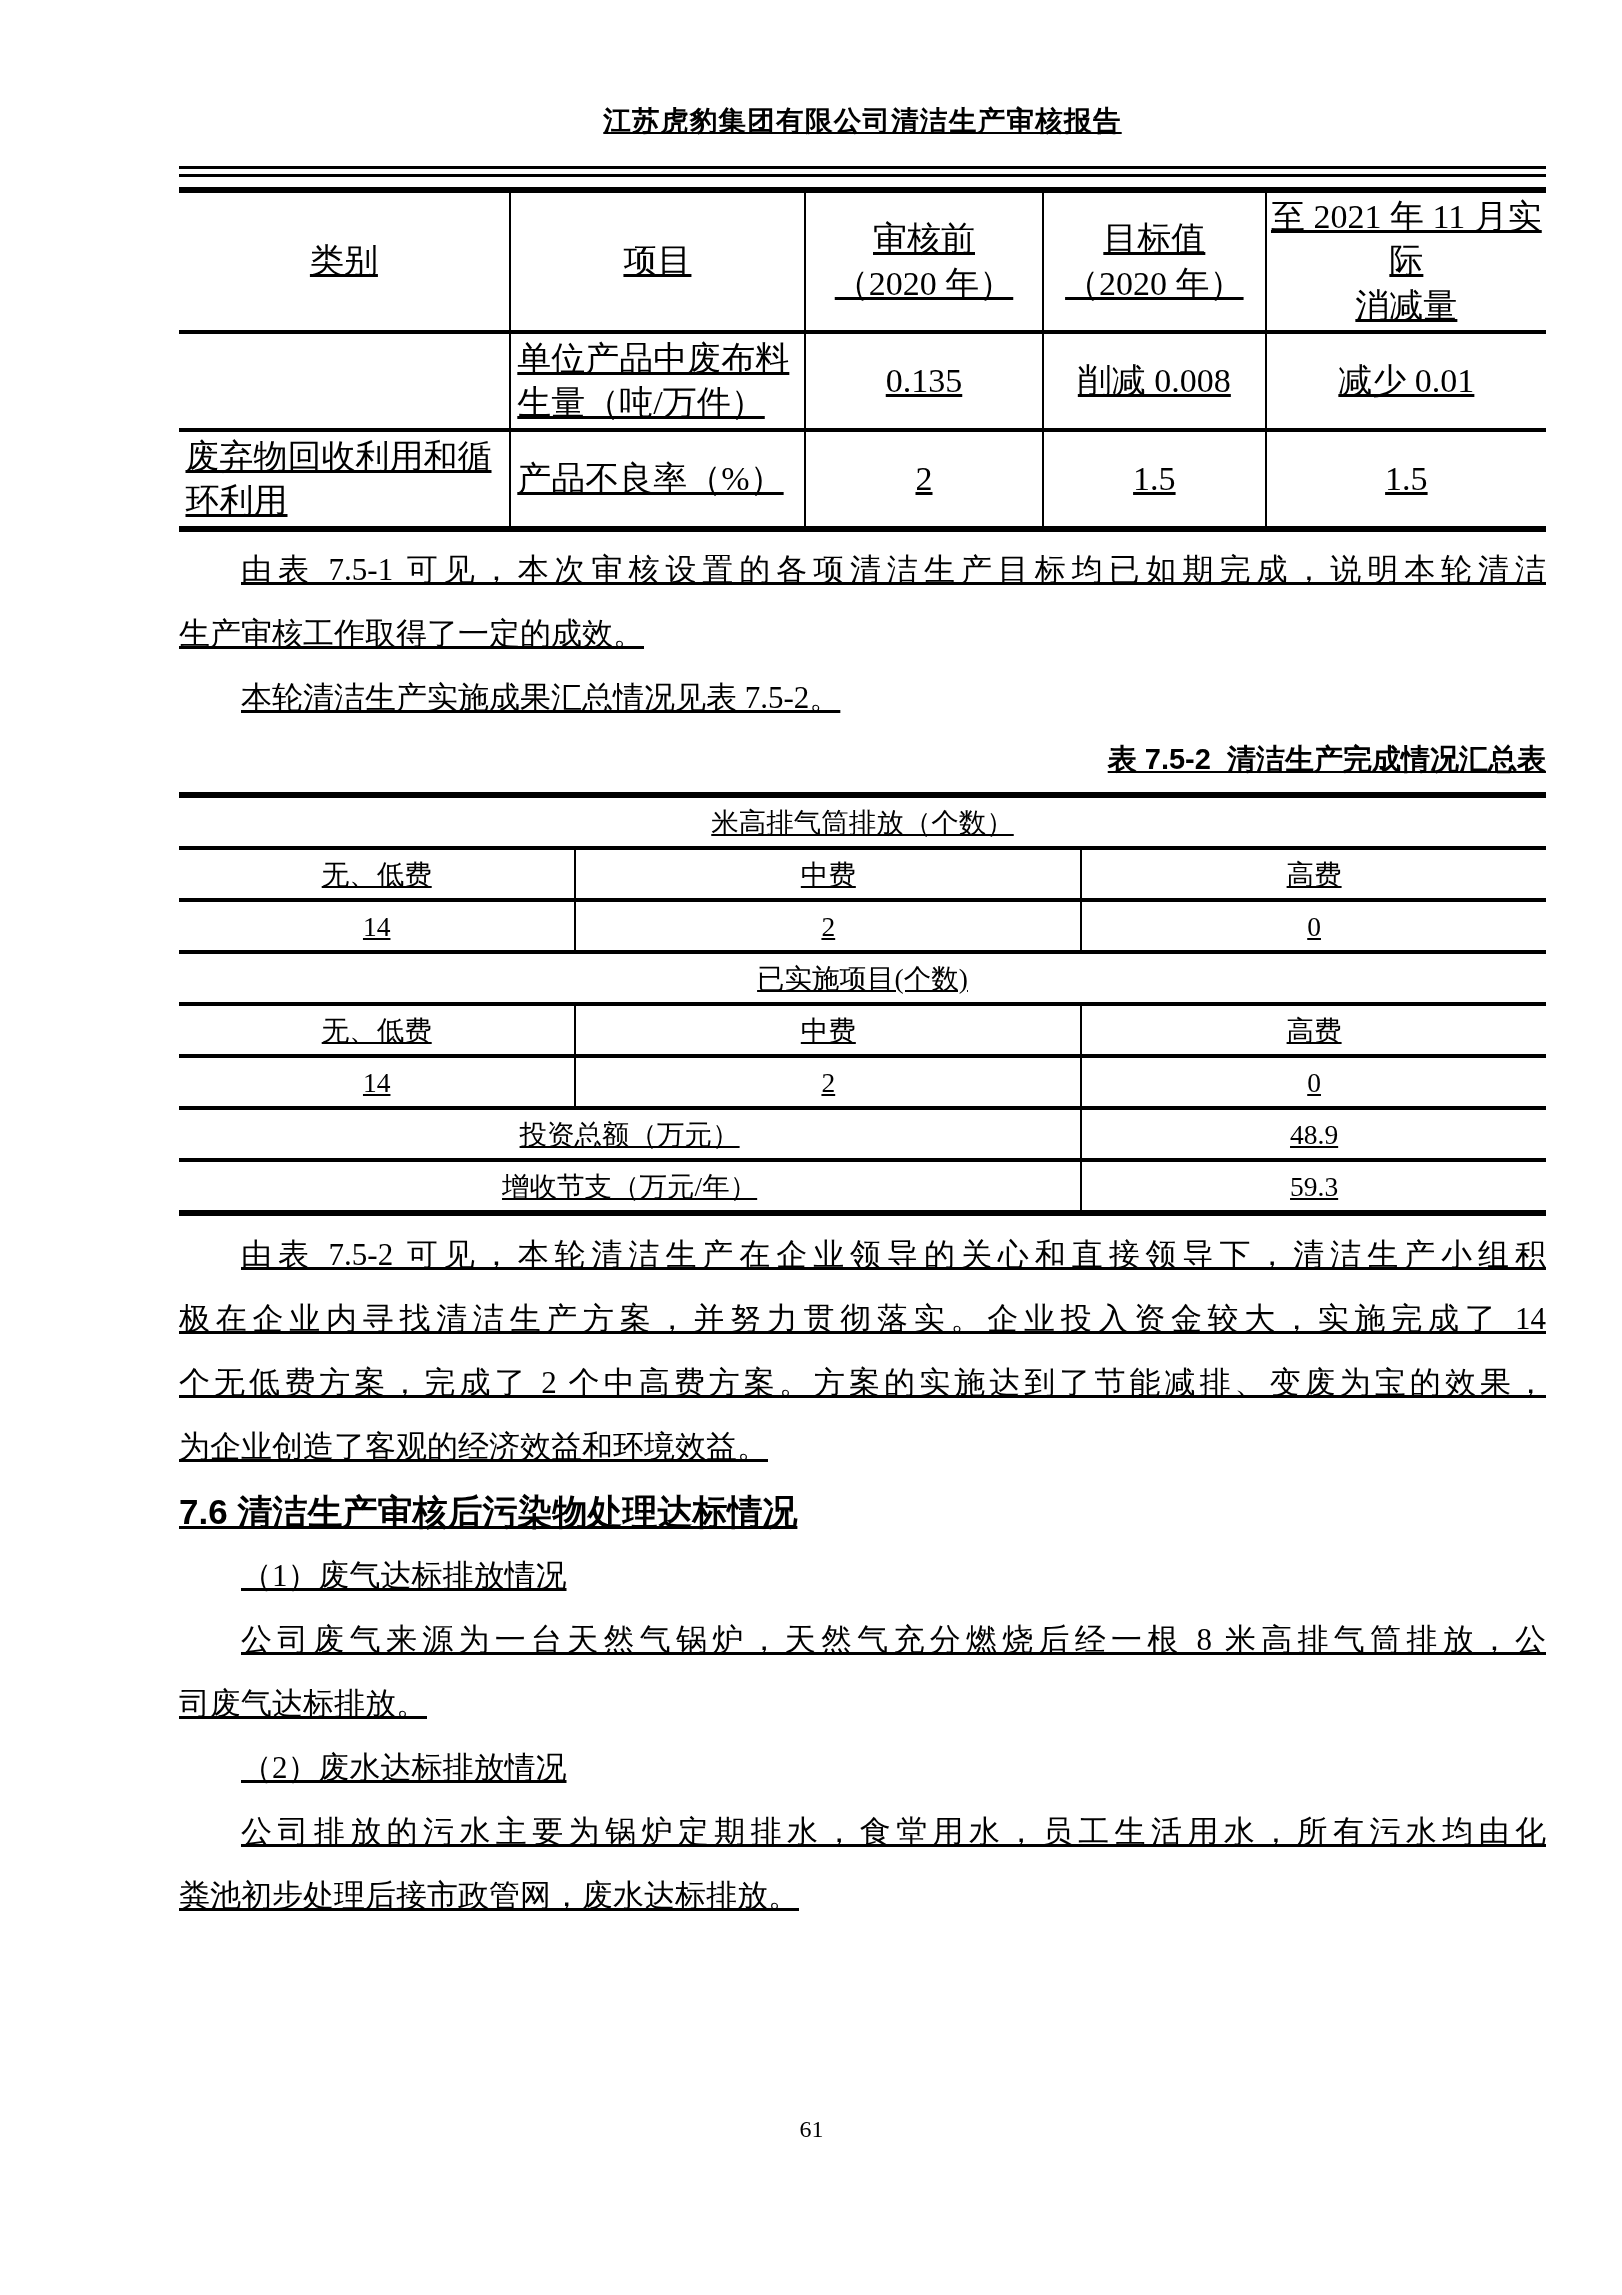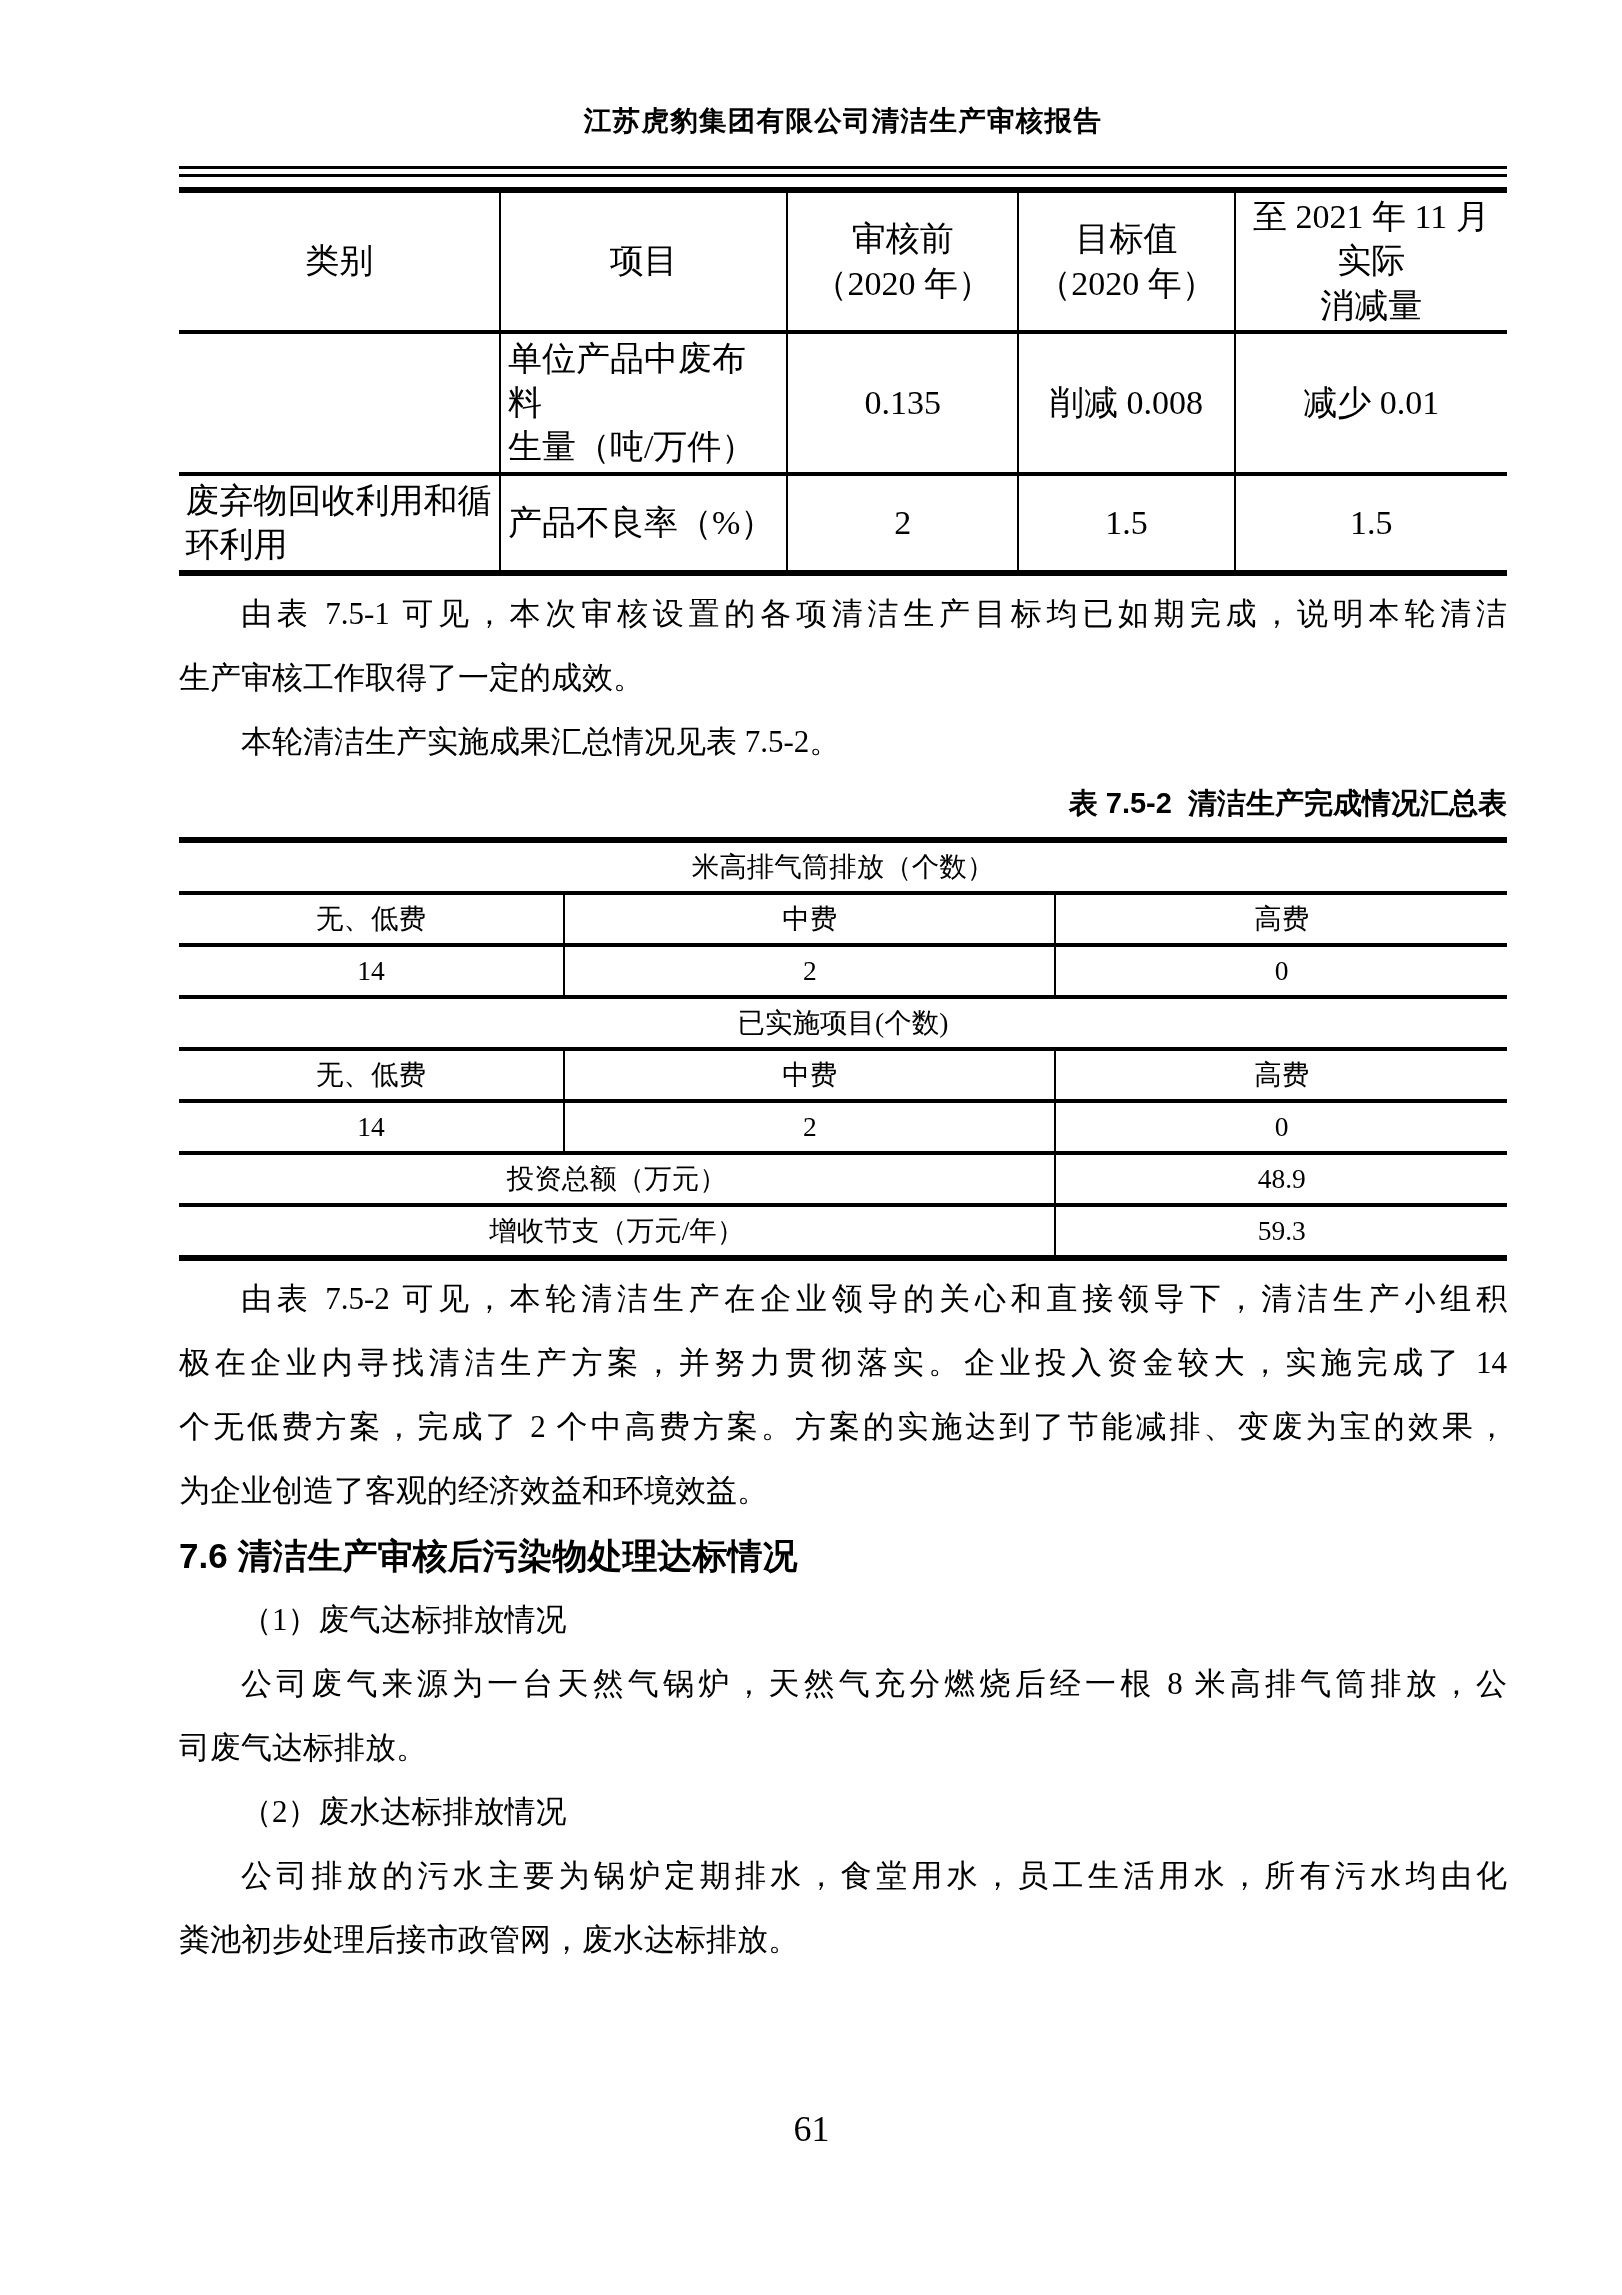--- a/index.html
+++ b/index.html
@@ -6,22 +6,23 @@
   .page {
     position: relative;
     width: 1623px;
     height: 2295px;
     background: #ffffff;
     color: #000000;
     font-family: "Liberation Serif", "DejaVu Serif", serif;
     overflow: hidden;
   }
   .content {
-    margin: 0 116px 0 179px; 
+    margin: 0 77px 0 179px; 
     padding-top: 98px;
+    text-decoration: underline;
   }
   .doc-header {
     font-size: 27.5px;
     font-weight: bold;
     text-align: center;
     line-height: 46px;
     letter-spacing: 1.3px;
   }
   .double-rule {
     margin-top: 21.6px;
@@ -89,21 +90,21 @@
     font-size: 35px;
     line-height: 65px;
     text-align: left;
   }
   .page-number {
     position: absolute;
     top: 2110px;
     left: 0;
     width: 100%;
     text-align: center;
-    font-size: 36px;
+    font-size: 24px;
     line-height: 39px;
   }
 </style>
 </head>
 <body>
 
 <div class="page">
   <div class="content">
 
     <div class="doc-header">江苏虎豹集团有限公司清洁生产审核报告</div>

